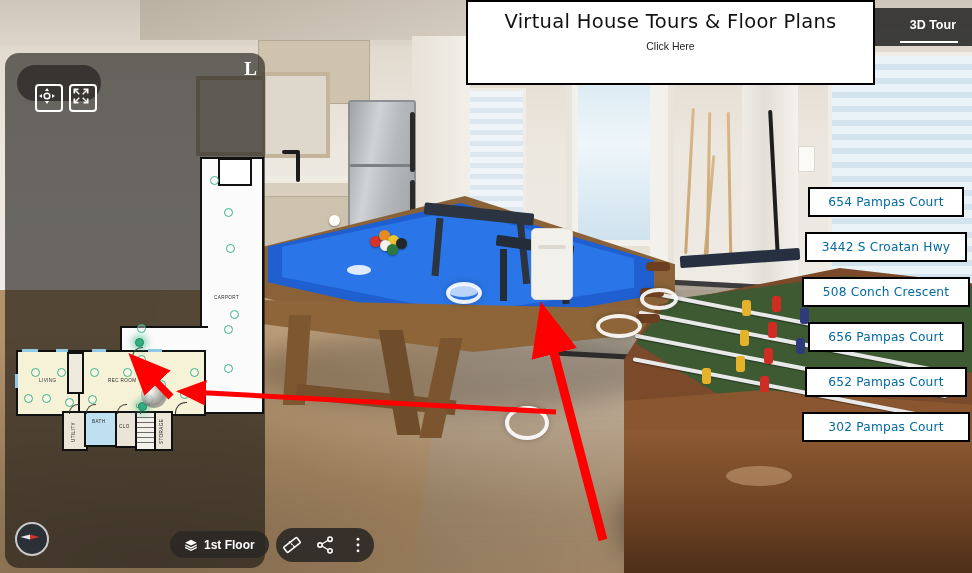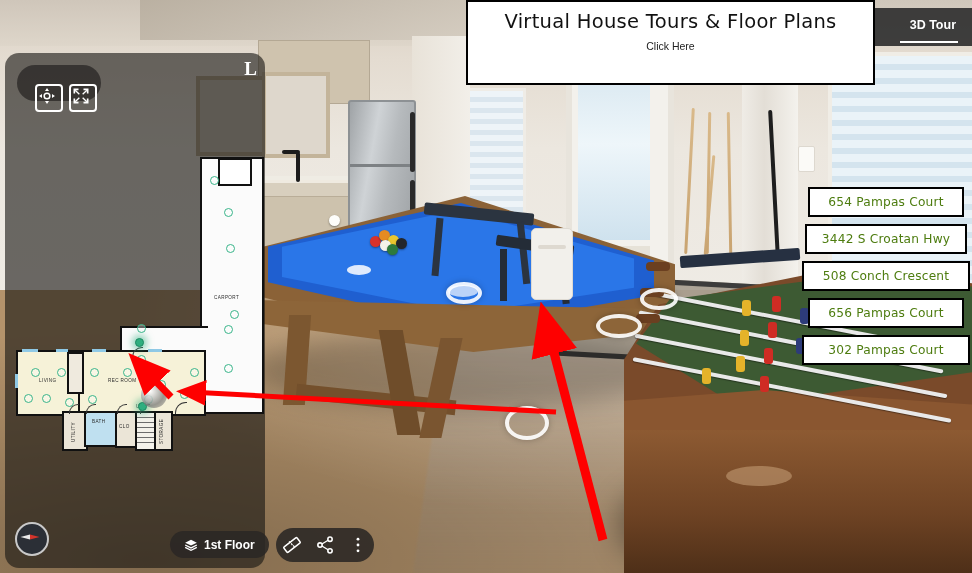--- a/index.html
+++ b/index.html
@@ -156,23 +156,23 @@
   .tour-underline{position:absolute;right:14px;bottom:3px;width:58px;height:2.5px;background:#fff;}
 
   
   .banner{position:absolute;left:466px;top:0;width:409px;height:85px;background:#fff;border:2px solid #000;
      display:flex;flex-direction:column;align-items:center;justify-content:flex-start;padding-top:6px;box-sizing:border-box;}
   .banner h1{margin:0;font-family:"DejaVu Sans",sans-serif;font-size:19.5px;font-weight:400;color:#111;letter-spacing:.3px;line-height:1.45;text-align:center;}
   .banner .sub{font-family:"Liberation Sans",sans-serif;font-size:10.5px;color:#222;margin-top:4px;}
 
   
   .addr-list{position:absolute;right:4px;top:187px;width:164px;display:flex;flex-direction:column;}
-  .addr{background:#fff;border:2px solid #000;height:26px;margin-bottom:7px;
+  .addr{background:#fff;border:2px solid #000;height:26px;margin-bottom:15px;
      display:flex;align-items:center;justify-content:center;
-     font-family:"DejaVu Sans",sans-serif;font-size:12.2px;color:#4d7c0f;letter-spacing:.2px;white-space:nowrap;}
+     font-family:"DejaVu Sans",sans-serif;font-size:12.2px;color:#0369a1;letter-spacing:.2px;white-space:nowrap;}
   .addr.w1{width:152px;margin-left:4px;}
   .addr.w2{width:158px;margin-left:1px;}
   .addr.w3{width:164px;margin-left:-2px;}
 
   
   .arrow{position:absolute;pointer-events:none;}
 </style>
 </head>
 <body>
 
@@ -427,16 +427,17 @@
   <div class="banner">
     <h1>Virtual House Tours &amp; Floor Plans</h1>
     <div class="sub">Click Here</div>
   </div>
 
   <div class="addr-list">
     <div class="addr w1">654 Pampas Court</div>
     <div class="addr w2">3442 S Croatan Hwy</div>
     <div class="addr w3">508 Conch Crescent</div>
     <div class="addr w1">656 Pampas Court</div>
+    <div class="addr w2">652 Pampas Court</div>
     <div class="addr w3">302 Pampas Court</div>
   </div>
 
 </div>
 
 </body></html>

